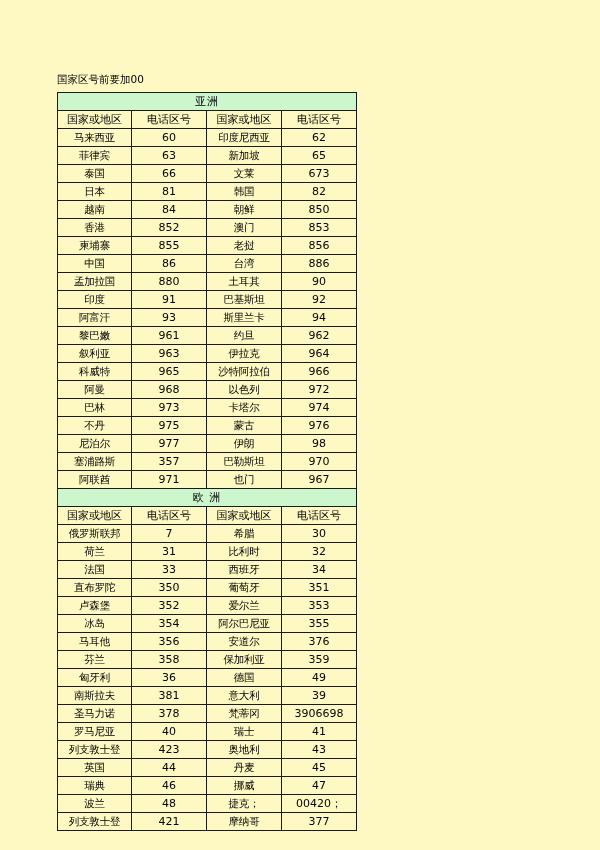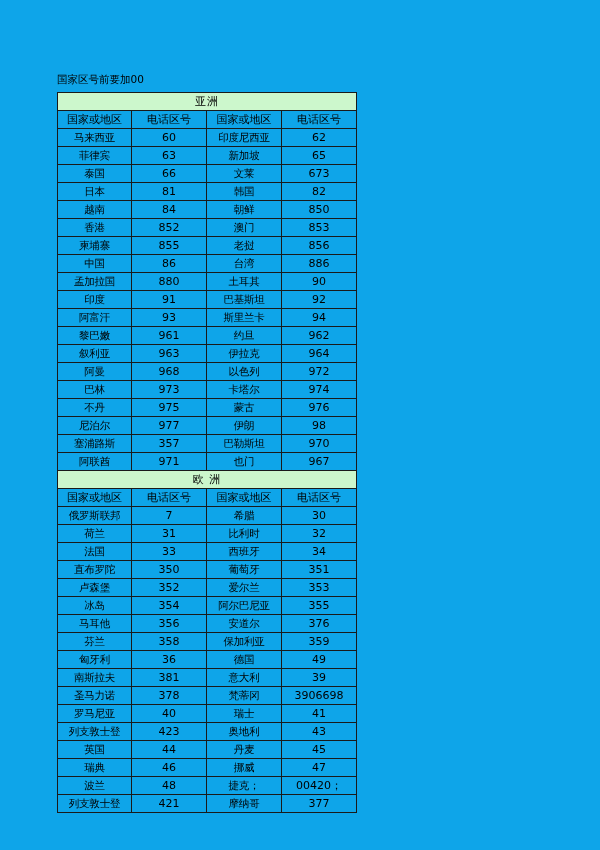--- a/index.html
+++ b/index.html
@@ -11,21 +11,21 @@
     width: 600px;
     height: 850px;
     font-family: "DejaVu Sans", "Liberation Sans", sans-serif;
     color: #000000;
     overflow: hidden;
   }
   #page {
     position: relative;
     width: 600px;
     height: 850px;
-    background: #0ea5e9;
+    background: #fef9c3;
   }
   .doc-title {
     position: absolute;
     left: 57px;
     top: 72px;
     font-size: 10.5px;
     line-height: 14px;
     white-space: nowrap;
     color: #000;
   }
@@ -176,20 +176,26 @@
             <td class="name-cell">约旦</td>
             <td class="code-cell">962</td>
           </tr>
           <tr>
             <td class="name-cell">叙利亚</td>
             <td class="code-cell">963</td>
             <td class="name-cell">伊拉克</td>
             <td class="code-cell">964</td>
           </tr>
           <tr>
+            <td class="name-cell">科威特</td>
+            <td class="code-cell">965</td>
+            <td class="name-cell">沙特阿拉伯</td>
+            <td class="code-cell">966</td>
+          </tr>
+          <tr>
             <td class="name-cell">阿曼</td>
             <td class="code-cell">968</td>
             <td class="name-cell">以色列</td>
             <td class="code-cell">972</td>
           </tr>
           <tr>
             <td class="name-cell">巴林</td>
             <td class="code-cell">973</td>
             <td class="name-cell">卡塔尔</td>
             <td class="code-cell">974</td>

